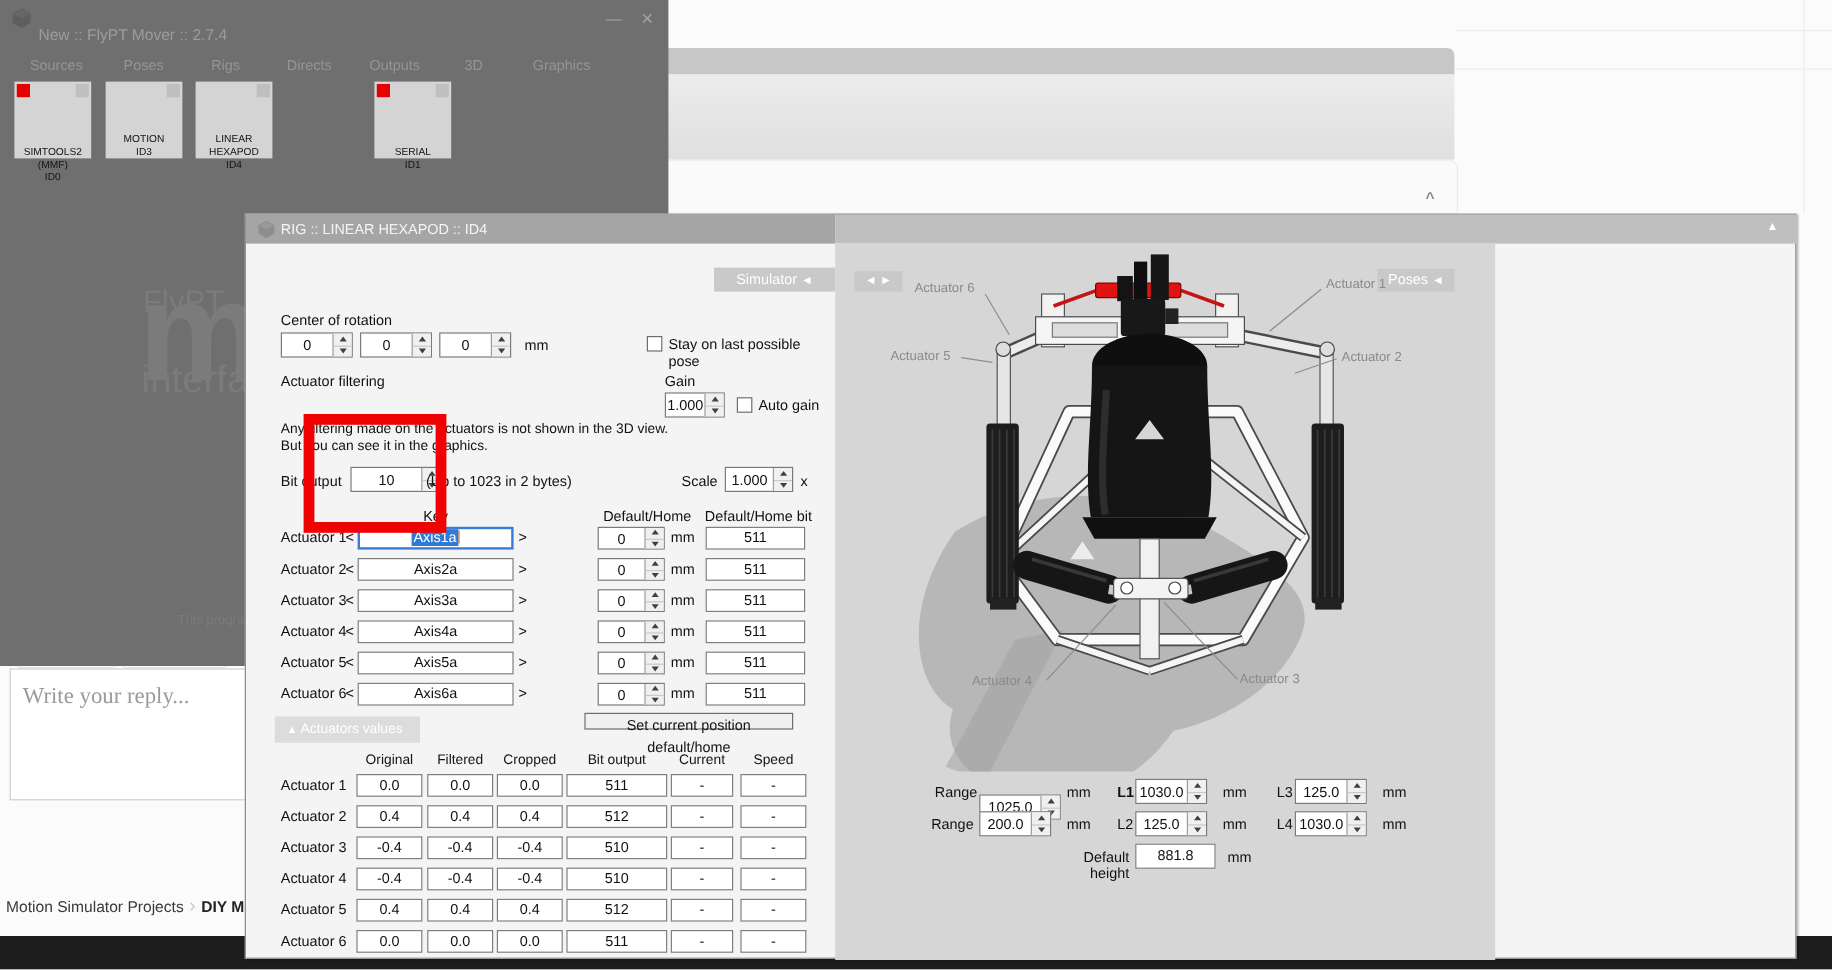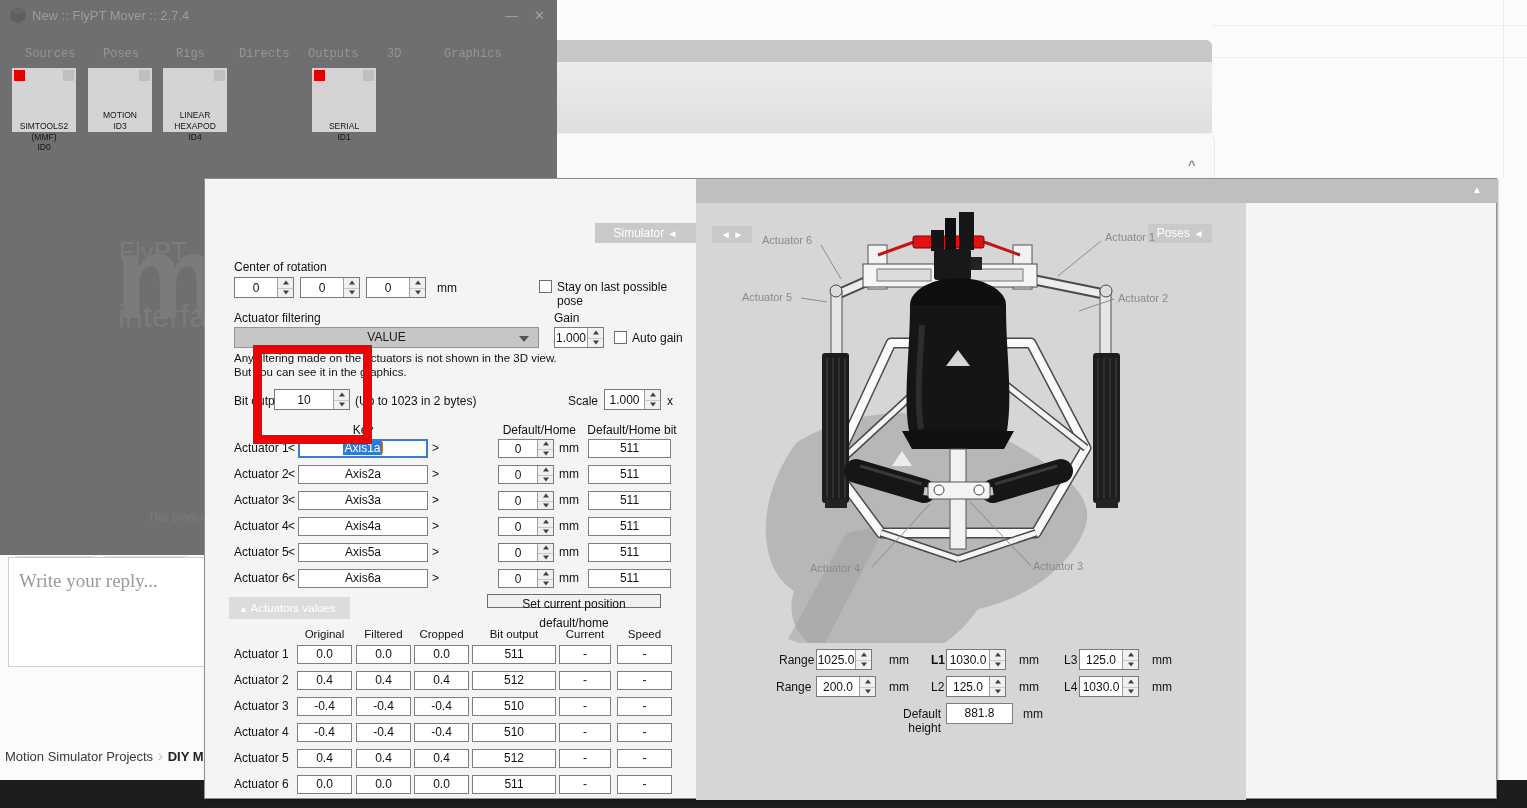--- a/index.html
+++ b/index.html
@@ -13,23 +13,23 @@
   .pg-chevron{color:#8a8a8a;font-size:13px;font-weight:bold;}
   .reply-box{background:#fff;border:1px solid #cfcfcf;}
   .reply-ph{font-family:"Liberation Serif",serif;font-size:19px;color:#9a9a9a;}
   .crumb{font-size:13px;color:#3a3a3a;}
   .crumb.bold{font-weight:bold;color:#222;}
   .crumb-sep{color:#cccccc;font-size:17px;line-height:13px;}
   .footer-bar{background:#1d1d1d;}
   .pg-line{background:#ededed;}
   
   .mover{background:#6f6f6f;}
-  .mover-title{color:#9c9c9c;font-size:13px;}
+  .mover-title{color:#9c9c9c;font-size:13px;margin-top:13px;}
   .winbtn{color:#a2a2a2;font-size:13px;}
-  .tab{color:#959595;font-size:12px;font-family:Liberation Mono, monospace;}
+  .tab{color:#959595;font-size:12px;}
   .card{background:#d4d4d4;color:#141414;font-size:8.5px;line-height:1.25;
         text-align:center;white-space:pre-line;padding-top:21px;}
   .ind{width:11px;height:11px;position:absolute;top:2px;}
   .ind-red{left:2px;background:#e60000;}
   .ind-gray{right:2px;background:#bfbfbf;}
   .wm{color:#7b7b7b;}
   
   .rig{background:#f4f4f4;border:1px solid #8f8f8f;box-shadow:1px 1px 2px rgba(0,0,0,.35);}
   .rig-head-l{background:#a5a5a5;}
   .rig-head-r{background:#bfbfbf;}
@@ -140,20 +140,27 @@
   </div>
 
   <span class="abs wm" style="left:119px;top:236px;font-size:26px;">FlyPT</span>
   <span class="abs wm" style="left:115px;top:218px;font-size:118px;font-weight:bold;line-height:1;">m</span>
   <span class="abs wm" style="left:118px;top:298px;font-size:32px;">interfac</span>
   <span class="abs wm" style="left:148px;top:511px;font-size:11px;">This program is f</span>
 </div>
 
 <div class="abs rig" style="left:204px;top:178px;width:1293px;height:621px;z-index:2;">
 
+  <div class="abs rig-head-l" style="left:0;top:0;width:491px;height:24px;">
+    <svg class="abs hexicon" style="left:9px;top:4px;" width="16" height="16" viewBox="0 0 18 18">
+        <polygon points="9,1 16.5,5.4 16.5,13 9,17.4 1.5,13 1.5,5.4" fill="#8d8d8d"></polygon>
+        <path d="M2,6 L9,2 L16,6 L9,9 Z" fill="#9a9a9a"></path>
+      </svg>
+    <span class="abs rig-title" style="left:29px;top:0;">RIG :: LINEAR HEXAPOD :: ID4</span>
+  </div>
   <div class="abs rig-head-r" style="left:491px;top:0;width:802px;height:24px;">
     <span class="abs" style="right:16px;top:5px;color:#fff;font-size:10px;">▲</span>
   </div>
 
   <div class="abs" style="left:11px;top:24px;width:480px;height:597px;">
     <div class="abs gbtn" style="left:379px;top:20px;width:101px;height:20px;line-height:20px;">
       <span>Simulator</span>
       <span style="font-size:10px;">◄</span>
     </div>
 
@@ -177,40 +184,36 @@
       <div class="sbtns">
           <i class="up"></i>
           <i class="dn"></i>
         </div>
     </div>
     <span class="abs lbl" style="left:221px;top:78px;">mm</span>
     <span class="abs cbx" style="left:323px;top:77px;"></span>
     <span class="abs lbl" style="left:341px;top:77px;">Stay on last possible pose</span>
 
     <span class="abs lbl" style="left:18px;top:108px;">Actuator filtering</span>
-    <div class="abs combo" style="left:18px;top:124px;width:305px;height:21px;">
-      <span>VALUE</span>
-      <i class="combo-arrow"></i>
-    </div>
     <span class="abs lbl" style="left:338px;top:108px;">Gain</span>
     <div class="abs spin" style="left:338px;top:124px;width:50px;height:21px;">
       <div class="sval">1.000</div>
       <div class="sbtns">
           <i class="up"></i>
           <i class="dn"></i>
         </div>
     </div>
     <span class="abs cbx" style="left:398px;top:128px;"></span>
     <span class="abs lbl" style="left:416px;top:128px;">Auto gain</span>
 
     <span class="abs small" style="left:18px;top:149px;">Any filtering made on the actuators is not shown in the 3D view.</span>
     <span class="abs small" style="left:18px;top:163px;">But you can see it in the graphics.</span>
 
     <span class="abs lbl" style="left:18px;top:191px;">Bit output</span>
-    <div class="abs spin" style="left:58px;top:186px;width:76px;height:21px;">
+    <div class="abs spin" style="left:76px;top:186px;width:76px;height:21px;">
       <div class="sval">10</div>
       <div class="sbtns">
           <i class="up"></i>
           <i class="dn"></i>
         </div>
     </div>
     <span class="abs lbl" style="left:139px;top:191px;">(Up to 1023 in 2 bytes)</span>
     <span class="abs lbl" style="left:352px;top:191px;">Scale</span>
     <div class="abs spin" style="left:388px;top:186px;width:57px;height:21px;">
       <div class="sval">1.000</div>
@@ -468,21 +471,21 @@
     </div>
 
     <span class="abs view-label" style="left:66px;top:31px;">Actuator 6</span>
     <span class="abs view-label" style="left:46px;top:88px;">Actuator 5</span>
     <span class="abs view-label" style="left:409px;top:28px;">Actuator 1</span>
     <span class="abs view-label" style="left:422px;top:89px;">Actuator 2</span>
     <span class="abs view-label" style="left:114px;top:359px;">Actuator 4</span>
     <span class="abs view-label" style="left:337px;top:357px;">Actuator 3</span>
 
     <span class="abs lbl" style="left:83px;top:450px;">Range</span>
-    <div class="abs spin" style="left:120px;top:446px;width:56px;height:21px;">
+    <div class="abs spin" style="left:120px;top:459px;width:68px;height:21px;">
       <div class="sval">1025.0</div>
       <div class="sbtns">
           <i class="up"></i>
           <i class="dn"></i>
         </div>
     </div>
     <span class="abs lbl" style="left:193px;top:450px;">mm</span>
     <span class="abs lbl" style="left:235px;top:450px;font-weight:bold;">L1</span>
     <div class="abs spin" style="left:250px;top:446px;width:60px;height:21px;">
       <div class="sval">1030.0</div>

